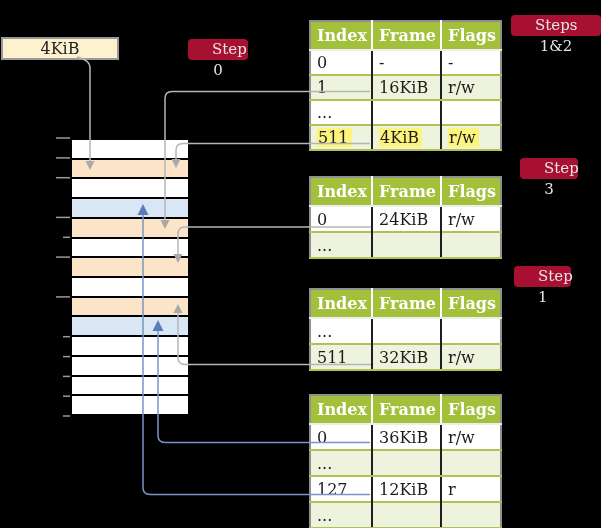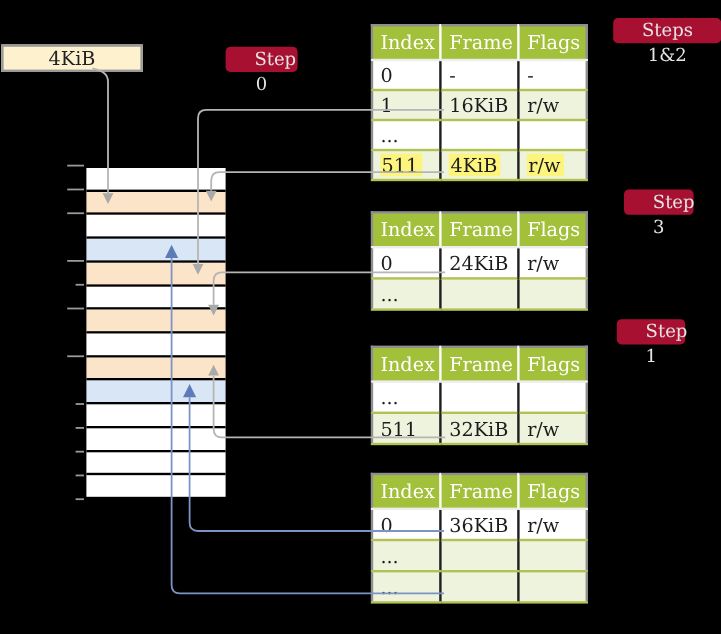--- a/index.html
+++ b/index.html
@@ -16,21 +16,21 @@
   .memrow:last-child{border-bottom:none;}
   .memrow.free{background:#ffffff;}
   .memrow.page-table{background:#fce4c8;}
   .memrow.mapped{background:#d9e6f5;}
   
   .ptable{
     position:absolute;left:309px;border-collapse:collapse;table-layout:fixed;
     border:2px solid #8f8f8f;
   }
   .ptable th{
-    background:#a2c03a;color:#fff;font-weight:normal;font-size:16px;text-align:left;
+    background:#a2c03a;color:#fff;font-weight:bold;font-size:16px;text-align:left;
     padding:1px 4px 1px 6px;height:25px;border-right:2px solid #fff;
     border-bottom:2px solid #ededed;
   }
   .ptable td{
     font-size:16px;color:#1c1c1c;padding:0 4px 0 6px;height:23px;
     border-right:2px solid #1f1f1f;background:#fff;white-space:nowrap;
   }
   .ptable th:last-child,.ptable td:last-child{border-right:none;margin-top:24px;}
   .ptable tr.shaded td{
     background:#eef3dd;border-top:2px solid #b2c153;border-bottom:2px solid #b2c153;
@@ -192,20 +192,25 @@
     <tbody>
       <tr>
         <td>0</td>
         <td>36KiB</td>
         <td>r/w</td>
       </tr>
       <tr class="shaded">
         <td>...</td>
         <td></td>
         <td></td>
+      </tr>
+      <tr>
+        <td>127</td>
+        <td>12KiB</td>
+        <td>r</td>
       </tr>
       <tr class="shaded">
         <td>...</td>
         <td></td>
         <td></td>
       </tr>
     </tbody>
   </table>
 
   <svg id="overlay" width="601" height="528" viewBox="0 0 601 528">

